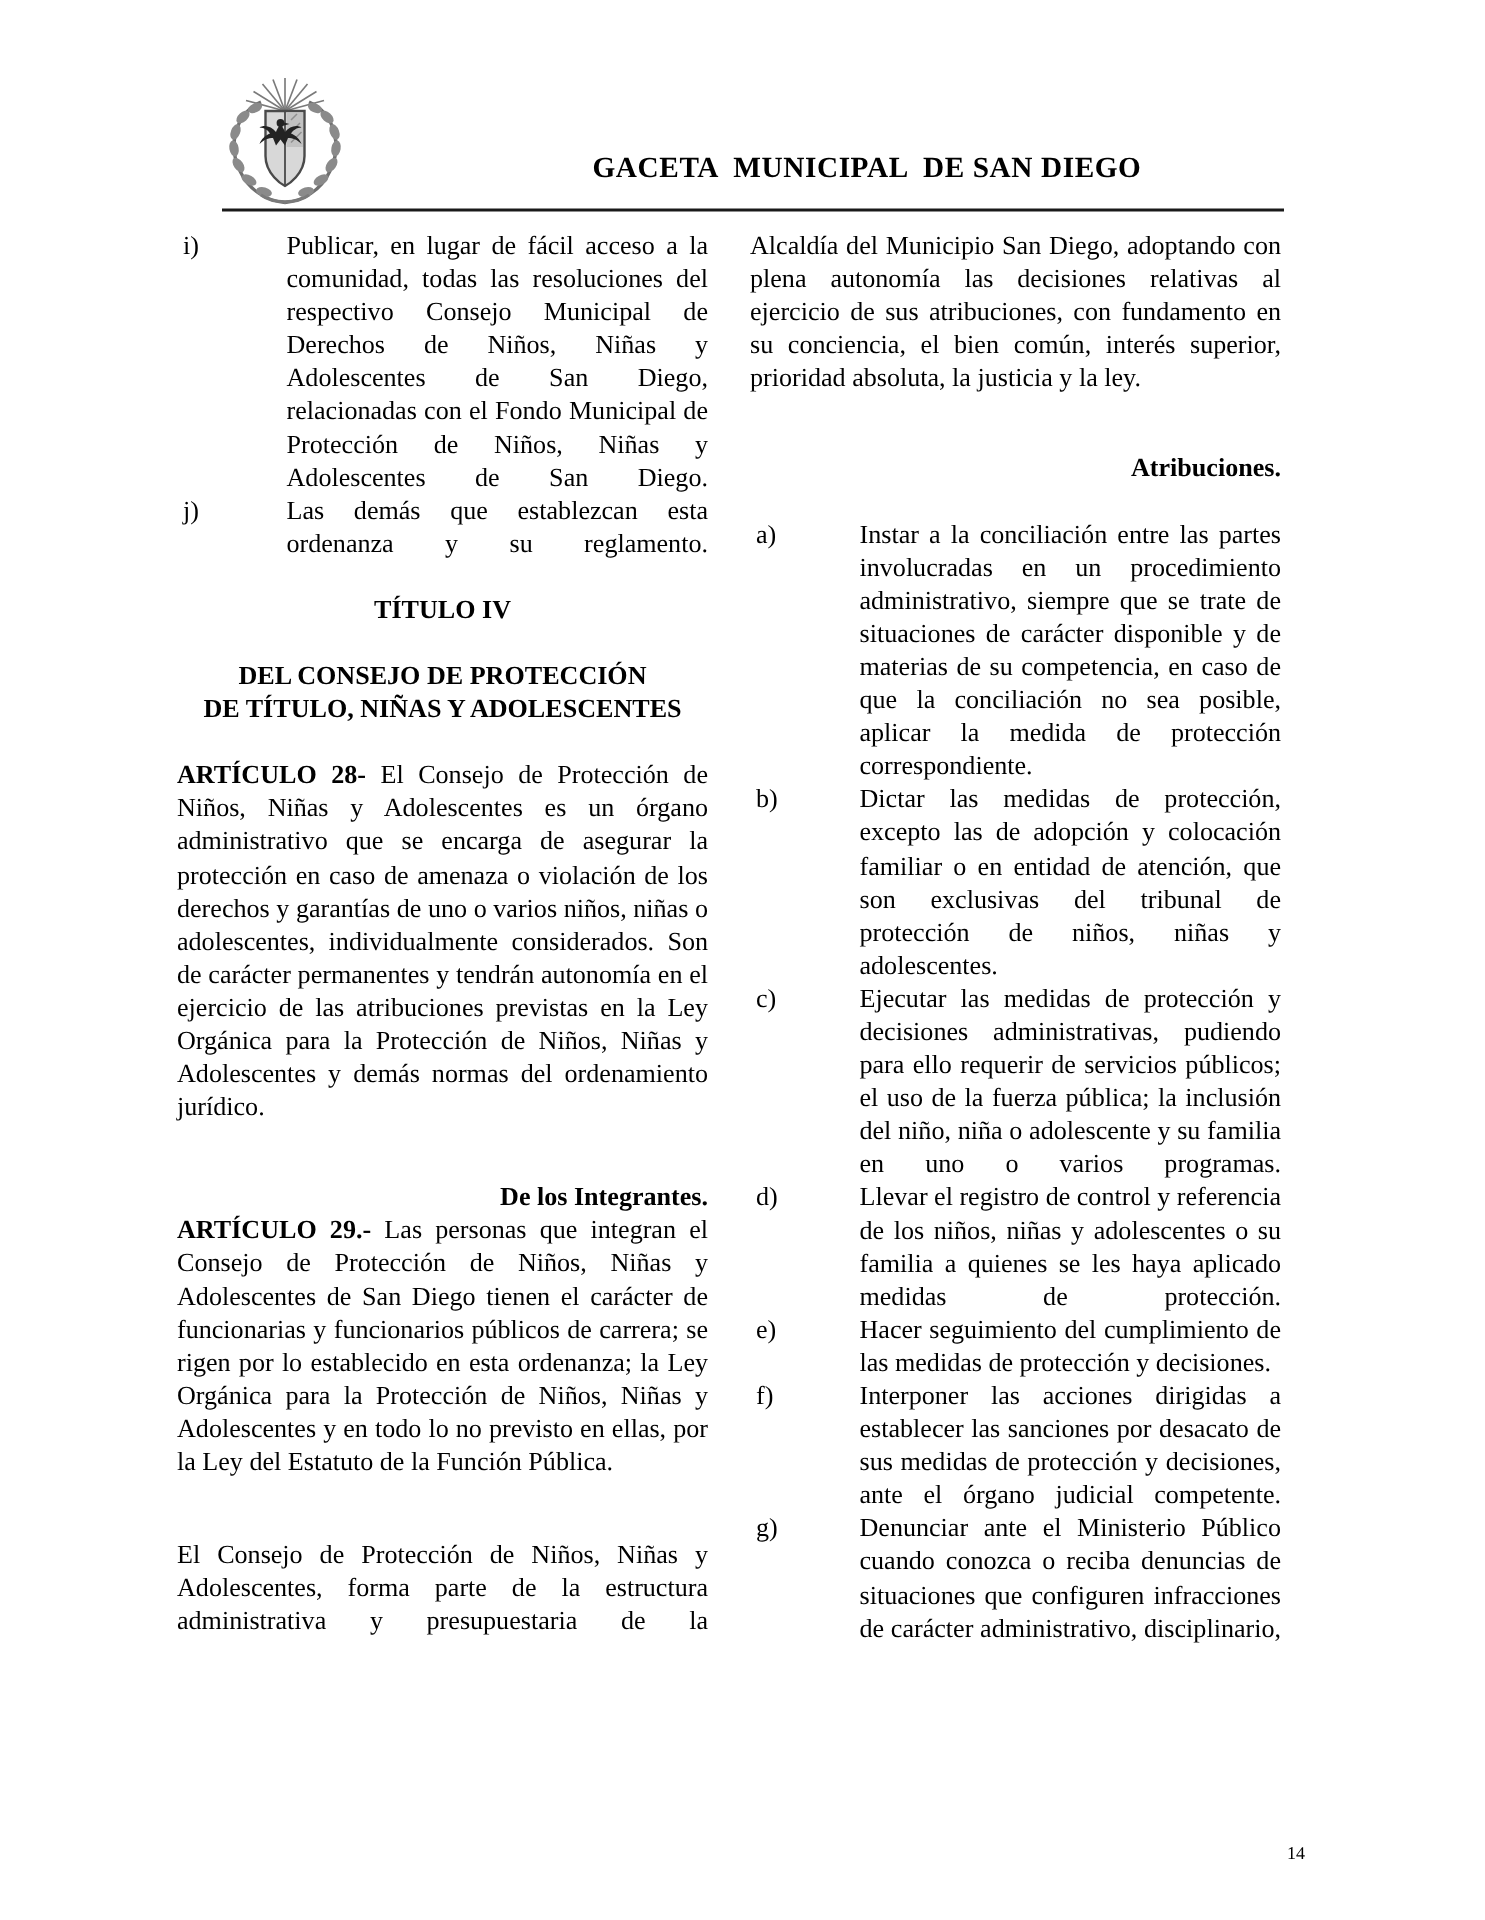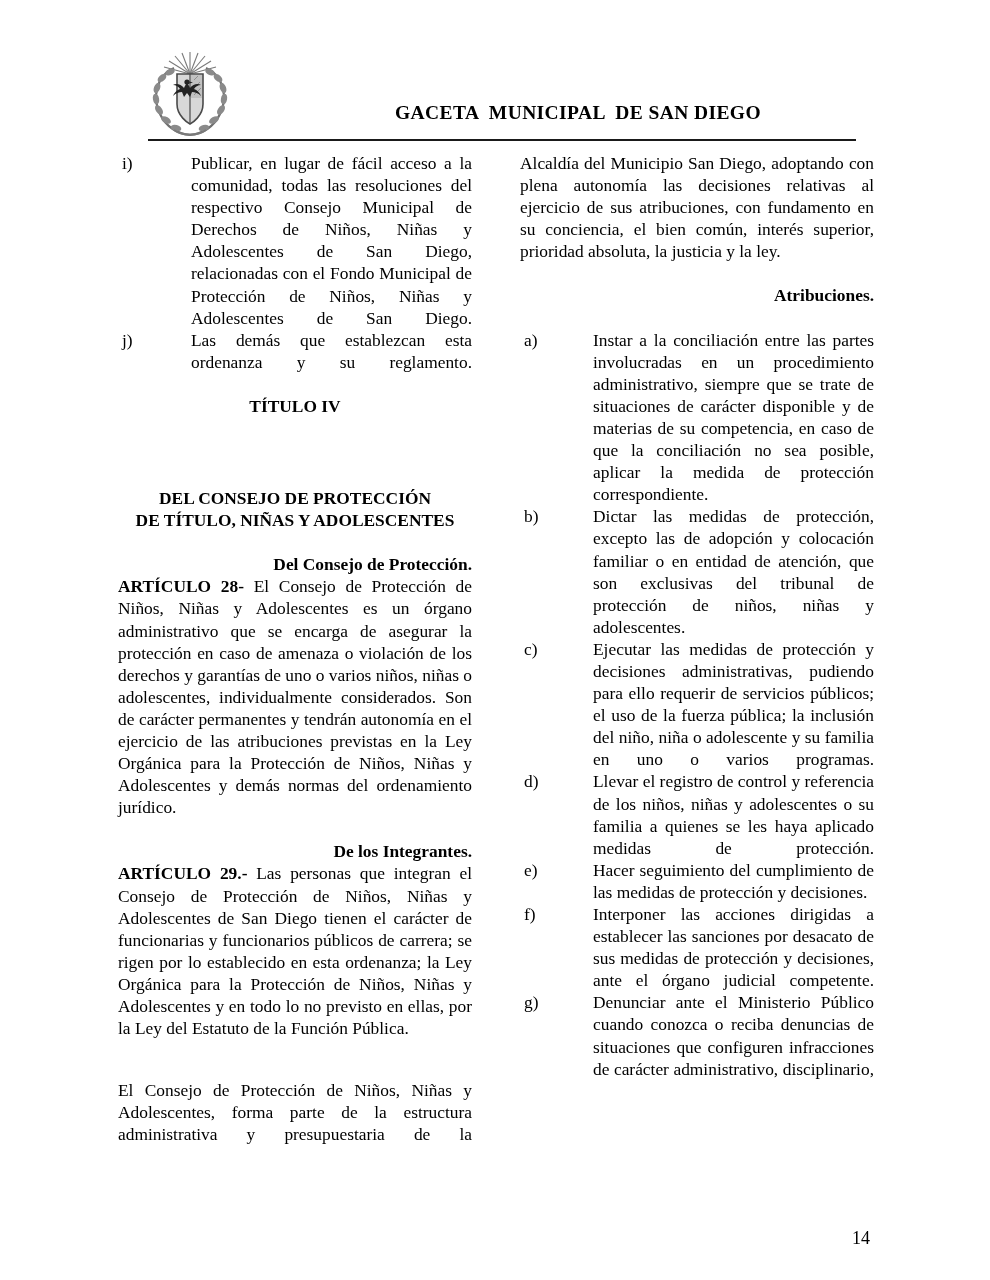--- a/index.html
+++ b/index.html
@@ -63,21 +63,21 @@
   .col {
     position: absolute;
     top: 152px;
     width: 354px;
     font-size: 17.4px;
     line-height: 22.1px;
     text-align: justify;
     text-justify: inter-word;
   }
   .col-left  { left: 118px; }
-  .col-right { left: 520px; }
+  .col-right { left: 500px; }
 
   p { margin: 0; }
 
   
   .jfull {
     text-align: justify;
     text-align-last: justify;
     margin-top: 40px;
   }
   .jnorm {
@@ -106,37 +106,37 @@
   .spacer-md { height: 22px; }
 
   .ctr {
     text-align-last: center;
     font-weight: bold;
   }
   .rgt {
     text-align: right;
     text-align-last: right;
     font-weight: bold;
+    margin-top: 16px;
   }
   b, .bold { font-weight: bold; }
 
   .title-block {
     text-align: left;
     text-align-last: center;
     font-weight: bold;
     line-height: 22.1px;
-    margin-top: 48px;
   }
 
   
   .page-number {
     position: absolute;
     right: 120px;
     top: 1228px;
-    font-size: 18px;
+    font-size: 12px;
   }
 </style>
 </head>
 <body>
 
 <div class="page">
 
   <div class="header">
 
     <div class="crest">
@@ -213,21 +213,20 @@
 
     <div class="spacer-md"></div>
 
     <div class="title-block">
       <div>DEL CONSEJO DE PROTECCIÓN</div>
       <div>DE TÍTULO, NIÑAS Y ADOLESCENTES</div>
     </div>
 
     <div class="spacer-md"></div>
 
-    <p class="rgt">Del Consejo de Protección.</p>
 
     <p class="jnorm"><b>ARTÍCULO 28-</b><span> El Consejo de Protección de Niños, Niñas y Adolescentes es un órgano administrativo que  se encarga de asegurar la protección en caso de amenaza o violación de los derechos y garantías de uno o varios niños, niñas o adolescentes, individualmente considerados. Son de carácter permanentes y tendrán autonomía en el ejercicio de las atribuciones previstas en la Ley Orgánica para la Protección de Niños, Niñas y Adolescentes y demás normas del ordenamiento jurídico.</span></p>
 
     <div class="spacer-md"></div>
 
     <p class="rgt">De los Integrantes.</p>
 
     <p class="jnorm"><b>ARTÍCULO 29.-</b><span> Las personas que integran el Consejo de Protección de Niños, Niñas y Adolescentes de San Diego tienen el carácter de funcionarias y funcionarios públicos de carrera; se rigen por lo establecido en esta ordenanza; la Ley Orgánica para la  Protección de Niños, Niñas y Adolescentes  y en todo lo no previsto en ellas, por la Ley del Estatuto de la Función Pública.</span></p>
 
     <p class="jfull">El Consejo de Protección de Niños, Niñas y Adolescentes, forma parte de la estructura administrativa y presupuestaria de la</p>

